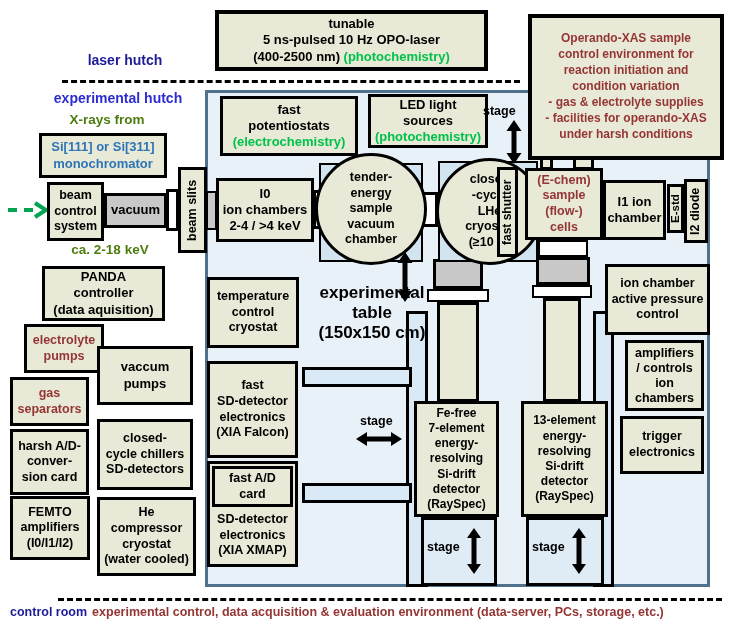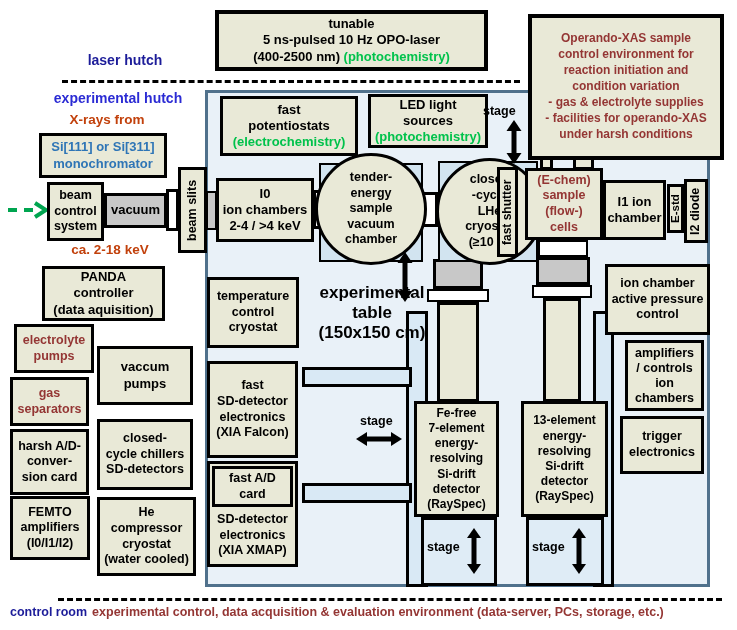--- a/index.html
+++ b/index.html
@@ -17,21 +17,21 @@
   .lb1 { position:absolute; background:#d2e4f0; border:2px solid #000; }
   .lb2 { position:absolute; background:#d9e9f5; border:3px solid #000; }
   .lb3 { position:absolute; background:#dfecf6; border:3px solid #000; }
   .hutch { position:absolute; left:205px; top:90px; width:505px; height:497px;
            background:#e9f1f8; border:3px solid #50718c; }
   .dash { position:absolute; border-top:3px dashed #000; }
   .lbl { position:absolute; font-weight:bold; white-space:pre-line; text-align:center; }
   .navy { color:#1c1c99; }
   .blue { color:#2b2bd4; }
   .mono-blue { color:#2e75b6; }
-  .green { color:#c2410c; }
+  .green { color:#4d7c0f; }
   .tagg { color:#00c24b; }
   .dred { color:#943634; }
   .stage-lbl { position:absolute; font-weight:bold; font-size:12.5px; color:#000; }
   svg { display:block; }
 </style>
 </head>
 <body>
 
 <div class="canvas">
 
@@ -93,21 +93,21 @@
   <div class="b" style="left:47px;top:182px;width:57px;height:59px;font-size:12.5px">beam
 control
 system</div>
   <div class="b gray" style="left:104px;top:193px;width:63px;height:35px;font-size:13px">vacuum</div>
   <div class="b v" style="left:178px;top:167px;width:29px;height:86px;font-size:12.5px">beam slits</div>
   <div class="lbl green" style="left:60px;top:242px;width:100px;font-size:13.5px">ca. 2-18 keV</div>
 
   <div class="b" style="left:42px;top:266px;width:123px;height:55px;font-size:13px">PANDA
 controller
 (data aquisition)</div>
-  <div class="b dred" style="left:14px;top:324px;width:80px;height:49px">electrolyte
+  <div class="b dred" style="left:24px;top:324px;width:80px;height:49px">electrolyte
 pumps</div>
   <div class="b" style="left:97px;top:346px;width:96px;height:59px;font-size:13px">vaccum
 pumps</div>
   <div class="b dred" style="left:10px;top:377px;width:79px;height:49px">gas
 separators</div>
   <div class="b" style="left:10px;top:429px;width:79px;height:66px">harsh A/D-
 conver-
 sion card</div>
   <div class="b" style="left:97px;top:419px;width:96px;height:71px">closed-
 cycle chillers

